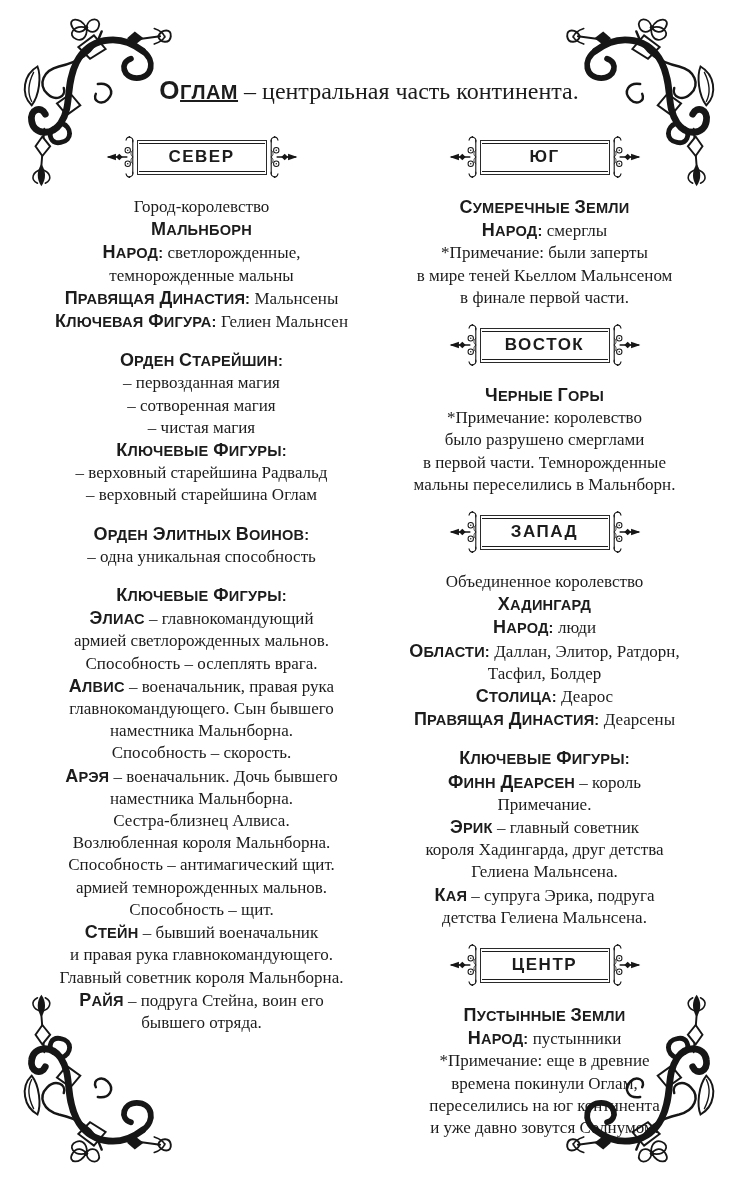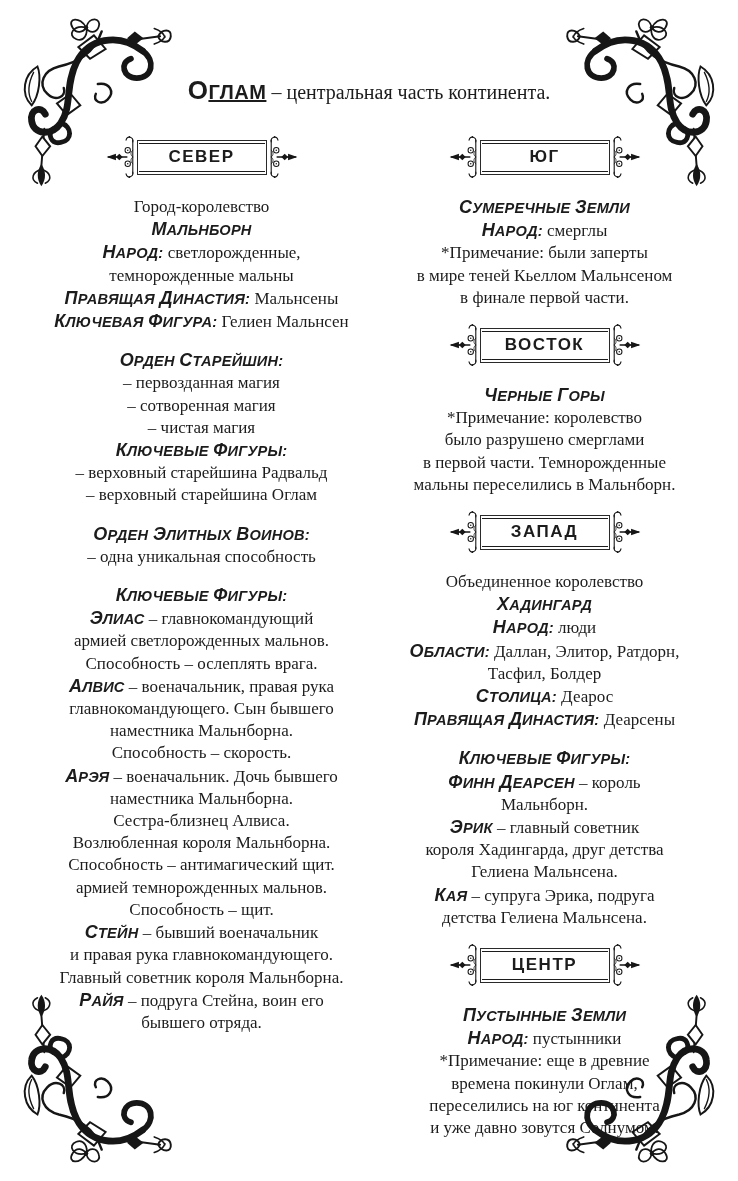--- a/index.html
+++ b/index.html
@@ -9,42 +9,42 @@
     font-family:"Liberation Serif","DejaVu Serif",serif;
   }
   
   .corner{position:absolute;width:166px;height:180px;}
   .corner.tl{left:8px;top:12px;}
   .corner.tr{right:8px;top:12px;transform:scaleX(-1);}
   .corner.bl{left:8px;bottom:12px;transform:scaleY(-1);}
   .corner.br{right:8px;bottom:12px;transform:scale(-1,-1);}
   
   .title{padding-top:70px;margin:0;text-align:center;font-weight:400;}
-  .title .rest{font-size:20px;}
+  .title .rest{font-size:24px;}
   .title .lead{font-family:"Liberation Sans","DejaVu Sans",sans-serif;font-weight:700;letter-spacing:.5px;}
   .title .lead .ld{font-size:26px;}
   .title .lead .rs{font-size:20px;text-decoration:underline;}
   
   .cols{display:flex;margin-top:24px;padding:0 22px 0 30px;}
   .col{width:50%;}
   
   .banner{display:flex;align-items:center;justify-content:center;height:52px;margin:0 0 13px;}
   .sec + .sec .banner{margin-top:10px;}
   .bn-orn{width:32px;height:52px;flex:0 0 auto;}
   .bn-orn.r{transform:scaleX(-1);}
   .bn-box{width:128px;border:1px solid #2a2a2a;background:#fff;flex:0 0 auto;}
   .bn-inner{margin:2px 1px;border-top:1.6px solid #1c1c1c;border-bottom:1.6px solid #1c1c1c;
             padding:3px 2px 4px;text-align:center;}
   .bn-label{font-family:"Liberation Sans","DejaVu Sans",sans-serif;font-weight:700;
             font-size:17px;letter-spacing:1.5px;white-space:nowrap;}
   
   .block + .block{margin-top:16px;}
   .line{margin:0;line-height:22.2px;text-align:center;}
   .line .t{font-size:17px;}
-  .line .b{font-family:"Liberation Sans","DejaVu Sans",sans-serif;font-weight:700;letter-spacing:.2px;font-style:italic;}
+  .line .b{font-family:"Liberation Sans","DejaVu Sans",sans-serif;font-weight:700;letter-spacing:.2px;}
   .line .b .ld{font-size:18px;}
   .line .b .rs{font-size:14.6px;}
 </style>
 </head>
 <body>
 
 <svg width="0" height="0" style="position:absolute" aria-hidden="true">
   <defs>
     <g id="cornerFlourish" fill="none" stroke="#161616" stroke-linecap="round">
       <path stroke-width="7" d="M138,40 C112,20 82,28 70,52 C58,76 66,96 54,114 C44,128 26,126 24,112 C22,100 34,96 38,105"></path>
@@ -227,21 +227,21 @@
             <p class="line"><span class="b"><span class="ld">Х</span><span class="rs">АДИНГАРД</span></span></p>
             <p class="line"><span class="b"><span class="ld">Н</span><span class="rs">АРОД:</span></span><span class="t"> люди</span></p>
             <p class="line"><span class="b"><span class="ld">О</span><span class="rs">БЛАСТИ:</span></span><span class="t"> Даллан, Элитор, Ратдорн,</span></p>
             <p class="line"><span class="t">Тасфил, Болдер</span></p>
             <p class="line"><span class="b"><span class="ld">С</span><span class="rs">ТОЛИЦА:</span></span><span class="t"> Деарос</span></p>
             <p class="line"><span class="b"><span class="ld">П</span><span class="rs">РАВЯЩАЯ</span> <span class="ld">Д</span><span class="rs">ИНАСТИЯ:</span></span><span class="t"> Деарсены</span></p>
           </div>
           <div class="block">
             <p class="line"><span class="b"><span class="ld">К</span><span class="rs">ЛЮЧЕВЫЕ</span> <span class="ld">Ф</span><span class="rs">ИГУРЫ:</span></span></p>
             <p class="line"><span class="b"><span class="ld">Ф</span><span class="rs">ИНН</span> <span class="ld">Д</span><span class="rs">ЕАРСЕН</span></span><span class="t"> – король</span></p>
-            <p class="line"><span class="t">Мальнборн.</span></p>
+            <p class="line"><span class="t">Примечание.</span></p>
             <p class="line"><span class="b"><span class="ld">Э</span><span class="rs">РИК</span></span><span class="t"> – главный советник</span></p>
             <p class="line"><span class="t">короля Хадингарда, друг детства</span></p>
             <p class="line"><span class="t">Гелиена Мальнсена.</span></p>
             <p class="line"><span class="b"><span class="ld">К</span><span class="rs">АЯ</span></span><span class="t"> – супруга Эрика, подруга</span></p>
             <p class="line"><span class="t">детства Гелиена Мальнсена.</span></p>
           </div>
         </div>
     </section>
 
     <section class="sec">

